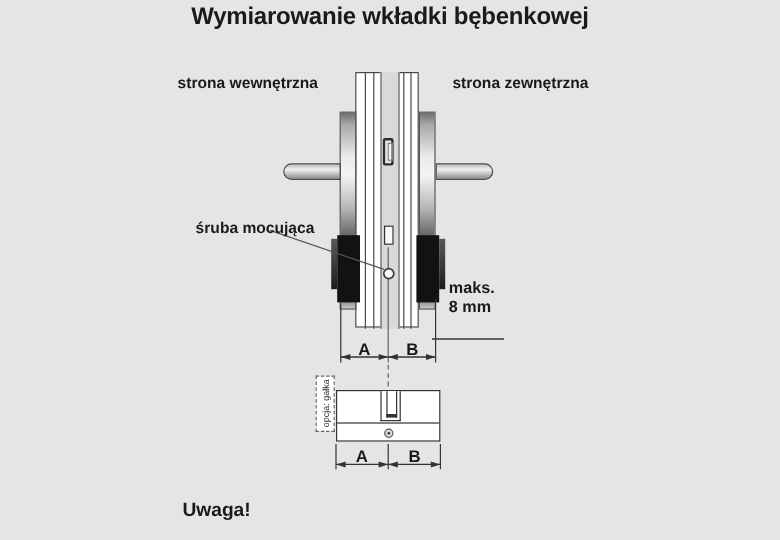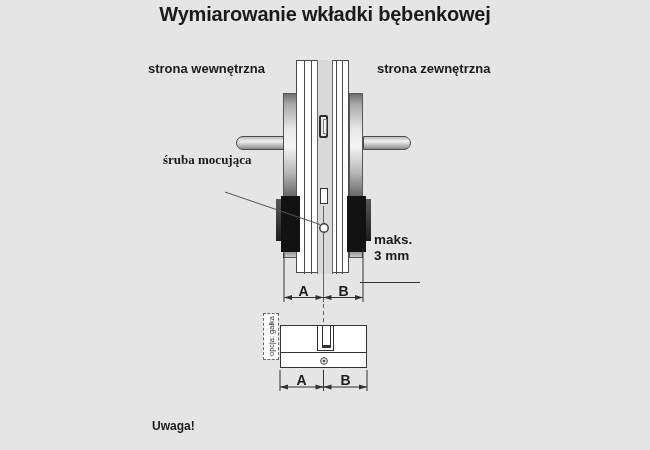--- a/index.html
+++ b/index.html
@@ -7,33 +7,33 @@
     position:relative;width:650px;height:450px;background:#e5e5e5;overflow:hidden;
     font-family:"Liberation Sans",sans-serif;color:#1a1a1a;
   }
   .abs{position:absolute;}
   
   .page-title{
     left:0;top:3px;width:650px;text-align:center;
     font-size:20px;font-weight:bold;letter-spacing:-0.2px;
   }
   .side-label{font-size:13px;font-weight:bold;white-space:nowrap;}
-  .screw-label{left:163px;top:152px;width:120px;font-size:13px;font-weight:bold;line-height:15px;font-family:Liberation Serif, serif;}
+  .screw-label{left:163px;top:182px;width:120px;font-size:13px;font-weight:bold;line-height:15px;}
   .max-label{left:374px;top:232px;font-size:13.5px;font-weight:bold;line-height:16px;}
   .dim-label{font-size:14px;font-weight:bold;text-align:center;}
   .knob-box{
     left:263px;top:313px;width:14px;height:45px;border:1px dashed #666;background:#fff;
     display:flex;align-items:center;justify-content:center;
   }
   .knob-box span{
     writing-mode:vertical-rl;transform:rotate(180deg);
     font-size:7.5px;color:#333;white-space:nowrap;letter-spacing:0;
   }
   .note{left:152px;top:390px;width:470px;font-size:10.5px;line-height:14.5px;white-space:pre-wrap;}
-  .note .h{font-size:12px;font-weight:bold;margin-bottom:2px;}
+  .note .h{font-size:16px;font-weight:bold;margin-bottom:2px;}
   
   .door{
     left:296px;top:60px;width:51px;height:211px;background:#fff;
     border:1.5px solid #4a4a4a;
   }
   .vline{width:1px;background:#4a4a4a;top:60px;height:214px;}
   .cyl-stripe{
     left:317px;top:60px;width:16px;height:214px;background:#d9d9d9;
     border-left:1px solid #666;border-right:1px solid #666;box-sizing:border-box;
   }
@@ -149,21 +149,21 @@
     <polygon points="323.5,387 315.5,384.5 315.5,389.5" fill="#333"></polygon>
     <polygon points="323.5,387 331.5,384.5 331.5,389.5" fill="#333"></polygon>
     <polygon points="367,387 359,384.5 359,389.5" fill="#333"></polygon>
   </svg>
 
   <div class="abs screw-label">
     <div>śruba mocująca</div>
   </div>
   <div class="abs max-label">
     <div>maks.</div>
-    <div>3 mm</div>
+    <div>8 mm</div>
   </div>
 
   <div class="abs dim-label" style="left:284px;top:283px;width:39px;">A</div>
   <div class="abs dim-label" style="left:324px;top:283px;width:39px;">B</div>
   <div class="abs dim-label" style="left:280px;top:372px;width:43px;">A</div>
   <div class="abs dim-label" style="left:324px;top:372px;width:43px;">B</div>
 
   <div class="abs note">
     <div class="h">Uwaga!</div>
     

